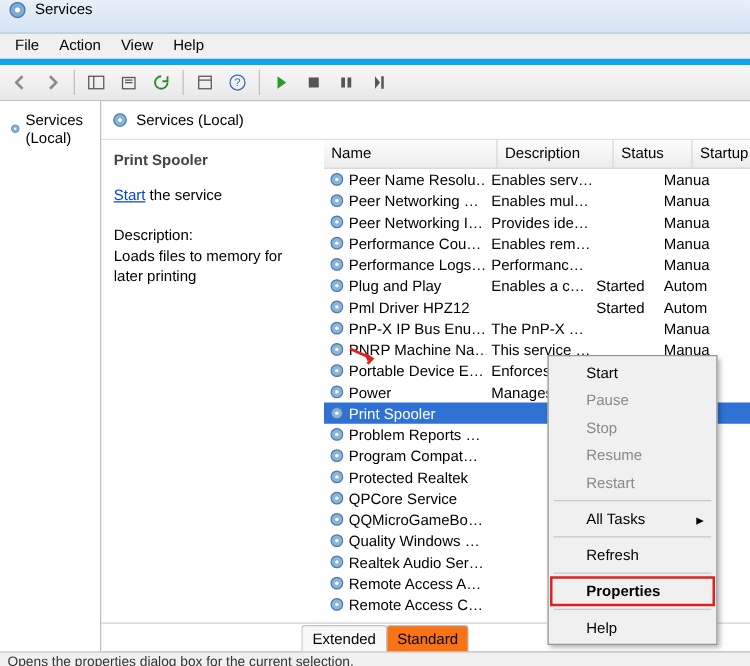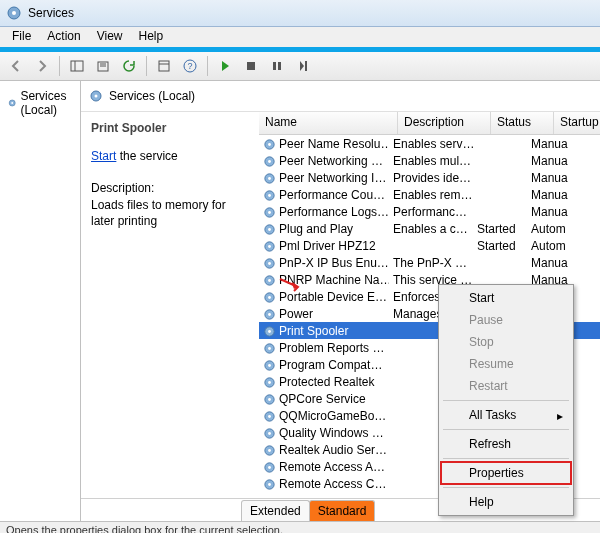--- a/index.html
+++ b/index.html
@@ -1,16 +1,16 @@
 <!DOCTYPE html>
 <html><head>
 <meta charset="utf-8">
 <style>
 html,body{margin:0;padding:0;font-family:"Segoe UI",Tahoma,sans-serif;font-size:12px;color:#000;background:#fff;width:600px;height:533px;overflow:hidden}
-.titlebar{height:26px;background:linear-gradient(#e8f0f8,#d4e4f4);border-bottom:1px solid #9cb6d4;display:flex;align-items:center;padding:0 6px}
+.titlebar{height:26px;background:linear-gradient(#e8f0f8,#d4e4f4);border-bottom:1px solid #9cb6d4;display:flex;padding:0 6px}
 .titlebar .icon{width:16px;height:16px;margin-right:6px}
 .menubar{height:20px;background:#f0f0f0;border-bottom:5px solid #0ea5e9;display:flex;padding:0 4px}
 .menubar .mitem{padding:2px 8px;cursor:default}
 .toolbar{height:28px;background:linear-gradient(#f8f8f8,#e8e8e8);border-bottom:1px solid #c0c0c0;display:flex;align-items:center;padding:0 4px;gap:2px}
 .tbtn{width:22px;height:22px;border:1px solid transparent;display:flex;align-items:center;justify-content:center;border-radius:2px}
 .tbtn svg{width:14px;height:14px}
 .tsep{width:1px;height:20px;background:#c0c0c0;margin:0 3px}
 .body{display:flex;height:440px}
 .treepane{width:128px;background:#fff;border-right:1px solid #c0c0c0;padding:6px 4px}
 .treenode{display:flex;align-items:center;gap:4px;padding:2px 4px}
@@ -22,30 +22,30 @@
 .detailcol .svcname{font-weight:700;margin-bottom:12px;color:#444}
 .detailcol .link{color:#0645cc;text-decoration:underline;cursor:pointer}
 .detailcol .desc{margin-top:16px}
 .gridcol{flex:1;overflow:hidden;position:relative}
 .gridhdr{display:flex;height:22px;background:linear-gradient(#fdfdfd,#ececec);border-bottom:1px solid #d0d0d0;font-size:12px}
 .gh{border-right:1px solid #d8d8d8;padding:3px 6px;white-space:nowrap;overflow:hidden}
 .c-name{width:126px}.c-desc{width:80px}.c-status{width:50px}.c-start{width:44px}
 .rows{overflow:hidden}
 .row{display:flex;height:17px;align-items:center;font-size:12px}
 .row .cell{white-space:nowrap;overflow:hidden;padding-left:4px}
-.row .rn{width:126px;display:flex;align-items:flex-end;gap:3px}
+.row .rn{width:126px;display:flex;align-items:flex-start;gap:3px}
 .row .rd{width:80px}.row .rs{width:50px}.row .rt{width:44px}
 .row.sel{background:#2f72d4;color:#fff}
 .row .rn svg{width:13px;height:13px;flex-shrink:0}
 .ctxmenu{position:absolute;left:438px;top:284px;width:130px;background:#f0f0f0;border:1px solid #979797;box-shadow:2px 2px 4px rgba(0,0,0,.3);padding:2px;z-index:50}
 .ctxitem{padding:4px 8px 4px 28px;font-size:12px;cursor:default;position:relative}
 .ctxitem.disabled{color:#888}
 .ctxsep{height:1px;background:#c8c8c8;margin:3px 2px}
 .ctxitem .arrow{position:absolute;right:8px;top:5px}
-.ctxitem.hl{font-weight:400}
+.ctxitem.hl{font-weight:700}
 .ctxitem.hlbox{outline:2px solid #d22; outline-offset:-1px}
 .tabbar{height:22px;border-top:1px solid #d0d0d0;display:flex;align-items:flex-end;padding-left:160px}
 .tab{padding:3px 8px;border:1px solid #c0c0c0;border-bottom:none;background:#f8f8f8;margin-right:-1px;border-radius:3px 3px 0 0;font-size:12px}
 .tab.active{background:#f97316}
 .status{height:18px;border-top:1px solid #c0c0c0;padding:2px 6px;font-size:11px;color:#333;background:#f0f0f0}
 .redarrow{position:absolute;z-index:40}
 </style>
 </head>
 <body>
 

